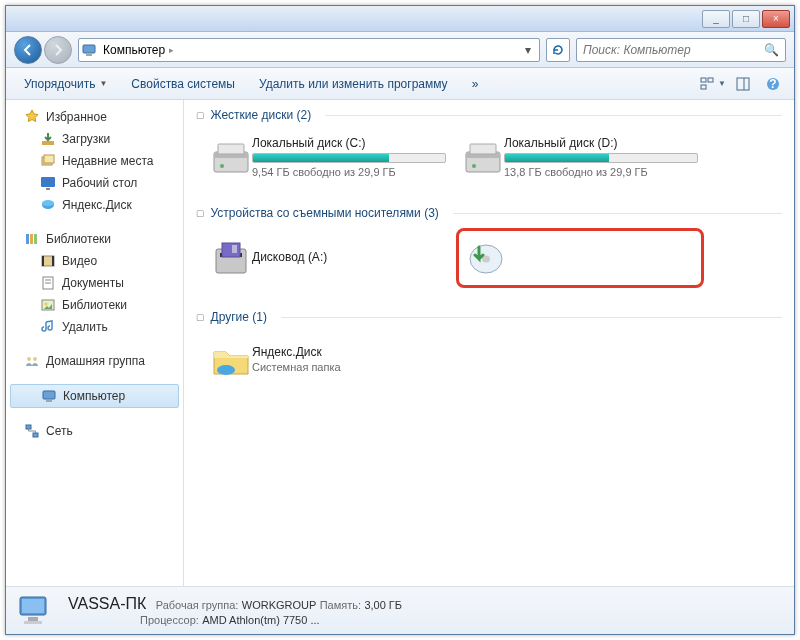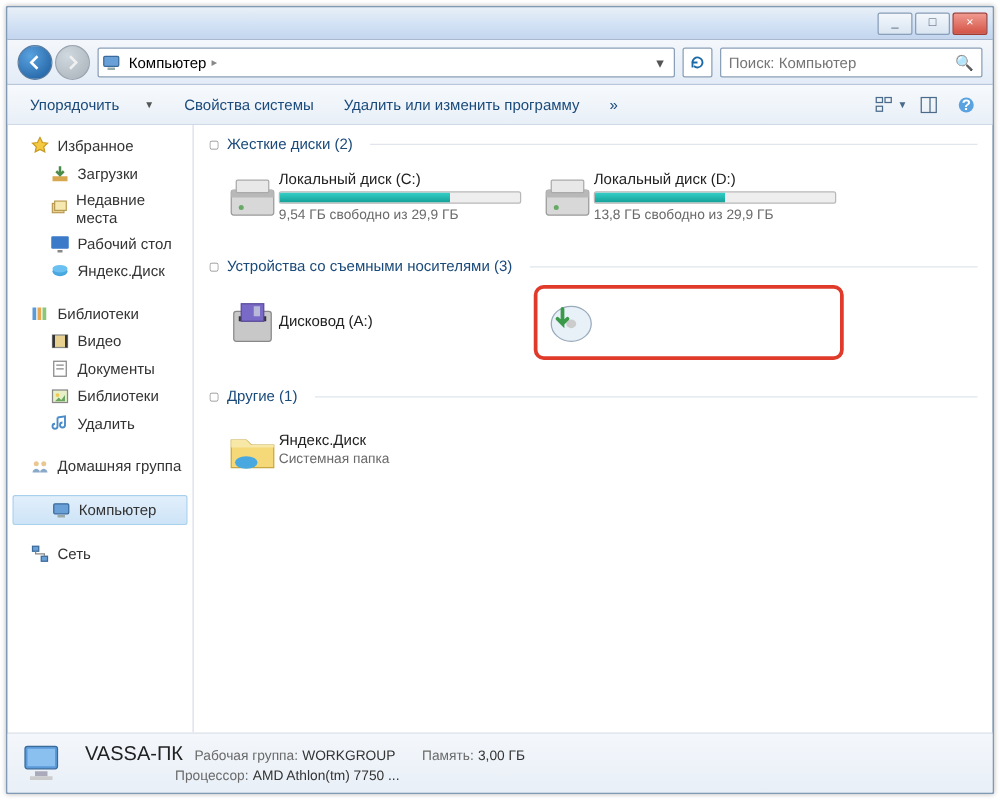--- a/index.html
+++ b/index.html
@@ -11,29 +11,29 @@
 .navbar{height:36px;background:linear-gradient(180deg,#f4f7fb,#e3ecf7);display:flex;align-items:center;padding:4px 8px;gap:6px;border-bottom:1px solid #b8c7d9}
 .navbtns{display:flex;gap:2px}
 .navbtn{width:28px;height:28px;border-radius:50%;border:1px solid #5a7ba0;display:flex;align-items:center;justify-content:center;background:radial-gradient(circle at 35% 30%,#5aa2e0,#1a5a9a);color:#fff;font-size:14px}
 .navbtn.disabled{background:radial-gradient(circle at 35% 30%,#d0d8e0,#a8b0b8);border-color:#9aa4af;color:#e0e0e0}
 .address{flex:1;height:24px;border:1px solid #8a9fb8;background:#fff;display:flex;align-items:center;padding:0 2px;border-radius:2px}
 .address .crumb{padding:2px 6px;display:flex;align-items:center;gap:4px}
 .address .sep{color:#888;font-size:9px}
 .address .dd{margin-left:auto;width:18px;text-align:center;color:#555}
 .refresh{width:24px;height:24px;border:1px solid #8a9fb8;background:#fff;display:flex;align-items:center;justify-content:center;color:#1a6aa8;border-radius:2px}
 .search{width:210px;height:24px;border:1px solid #8a9fb8;background:#fff;display:flex;align-items:center;padding:0 6px;border-radius:2px}
-.search input{border:none;outline:none;flex:1;color:#4d7c0f}
+.search input{border:none;outline:none;flex:1;font-style:italic;color:#4d7c0f}
 .search .sicon{color:#1a6aa8;font-size:12px}
 .toolbar{height:32px;background:linear-gradient(180deg,#f7fafd,#e8eff7);border-bottom:1px solid #d0dae6;display:flex;align-items:center;padding:0 8px;gap:4px}
-.tbtn{padding:4px 10px;color:#1a4a7a;border-radius:2px;display:flex;align-items:center;gap:20px}
+.tbtn{padding:4px 10px;color:#1a4a7a;border-radius:2px;display:flex;align-items:center;gap:4px}
 .tbtn .dd{font-size:8px;color:#555}
 .tspacer{flex:1}
 .ticonbtn{width:26px;height:22px;display:flex;align-items:center;justify-content:center;color:#4a6a8a}
 .body{flex:1;display:flex;overflow:hidden}
-.sidebar{width:149px;border-right:1px solid #d8e0e8;background:#fff;padding:6px 0;overflow-y:auto}
+.sidebar{width:178px;border-right:1px solid #d8e0e8;background:#fff;padding:6px 0;overflow-y:auto}
 .sbgroup{margin-bottom:12px}
 .sbhdr{display:flex;align-items:center;gap:6px;padding:3px 8px 3px 18px;color:#333}
 .sbitem{display:flex;align-items:center;gap:6px;padding:3px 8px 3px 34px;color:#333}
 .sbitem.sel{background:linear-gradient(180deg,#e2effb,#cde4f7);border:1px solid #a8cfec;border-radius:2px;margin:0 4px;padding-left:30px}
 .content{flex:1;overflow-y:auto;padding:4px 0}
 .group{margin-bottom:14px}
 .ghdr{display:flex;align-items:center;gap:6px;padding:4px 12px;color:#1a4a7a}
 .ghdr .tri{color:#888;font-size:9px}
 .ghdr .line{flex:1;height:1px;background:#e0e6ec;margin-left:8px}
 .items{display:flex;flex-wrap:wrap;padding:4px 0 4px 20px;gap:4px}
@@ -42,21 +42,21 @@
 .drvicon{width:42px;height:42px;flex-shrink:0;position:relative}
 .info{flex:1;min-width:0}
 .info .name{color:#222;margin-bottom:2px;white-space:nowrap;overflow:hidden;text-overflow:ellipsis}
 .info .sub{color:#6a6a6a;font-size:11px}
 .bar{height:10px;border:1px solid #b8b8b8;border-radius:2px;background:#eee;margin:3px 0;overflow:hidden}
 .barfill{height:100%;background:linear-gradient(180deg,#34d0c8,#14a098)}
 .status{height:48px;border-top:1px solid #d8e0e8;background:linear-gradient(180deg,#f4f7fb,#e8eff7);display:flex;align-items:center;padding:4px 10px;gap:12px}
 .status .sticon{width:40px;height:40px}
 .status .stname{font-size:16px;color:#222;margin-right:6px}
 .status .strow{color:#6a6a6a;font-size:11px}
-.status .stval{color:#333;font-size:11px;margin-right:18px}
+.status .stval{color:#333;font-size:11px;}
 .sicon16{width:16px;height:16px;display:inline-block}
 svg{display:block}
 </style>
 </head>
 <body>
 
 <div class="window">
   <div class="titlebar">
     <div class="titlebtn">_</div>
     <div class="titlebtn">□</div>

